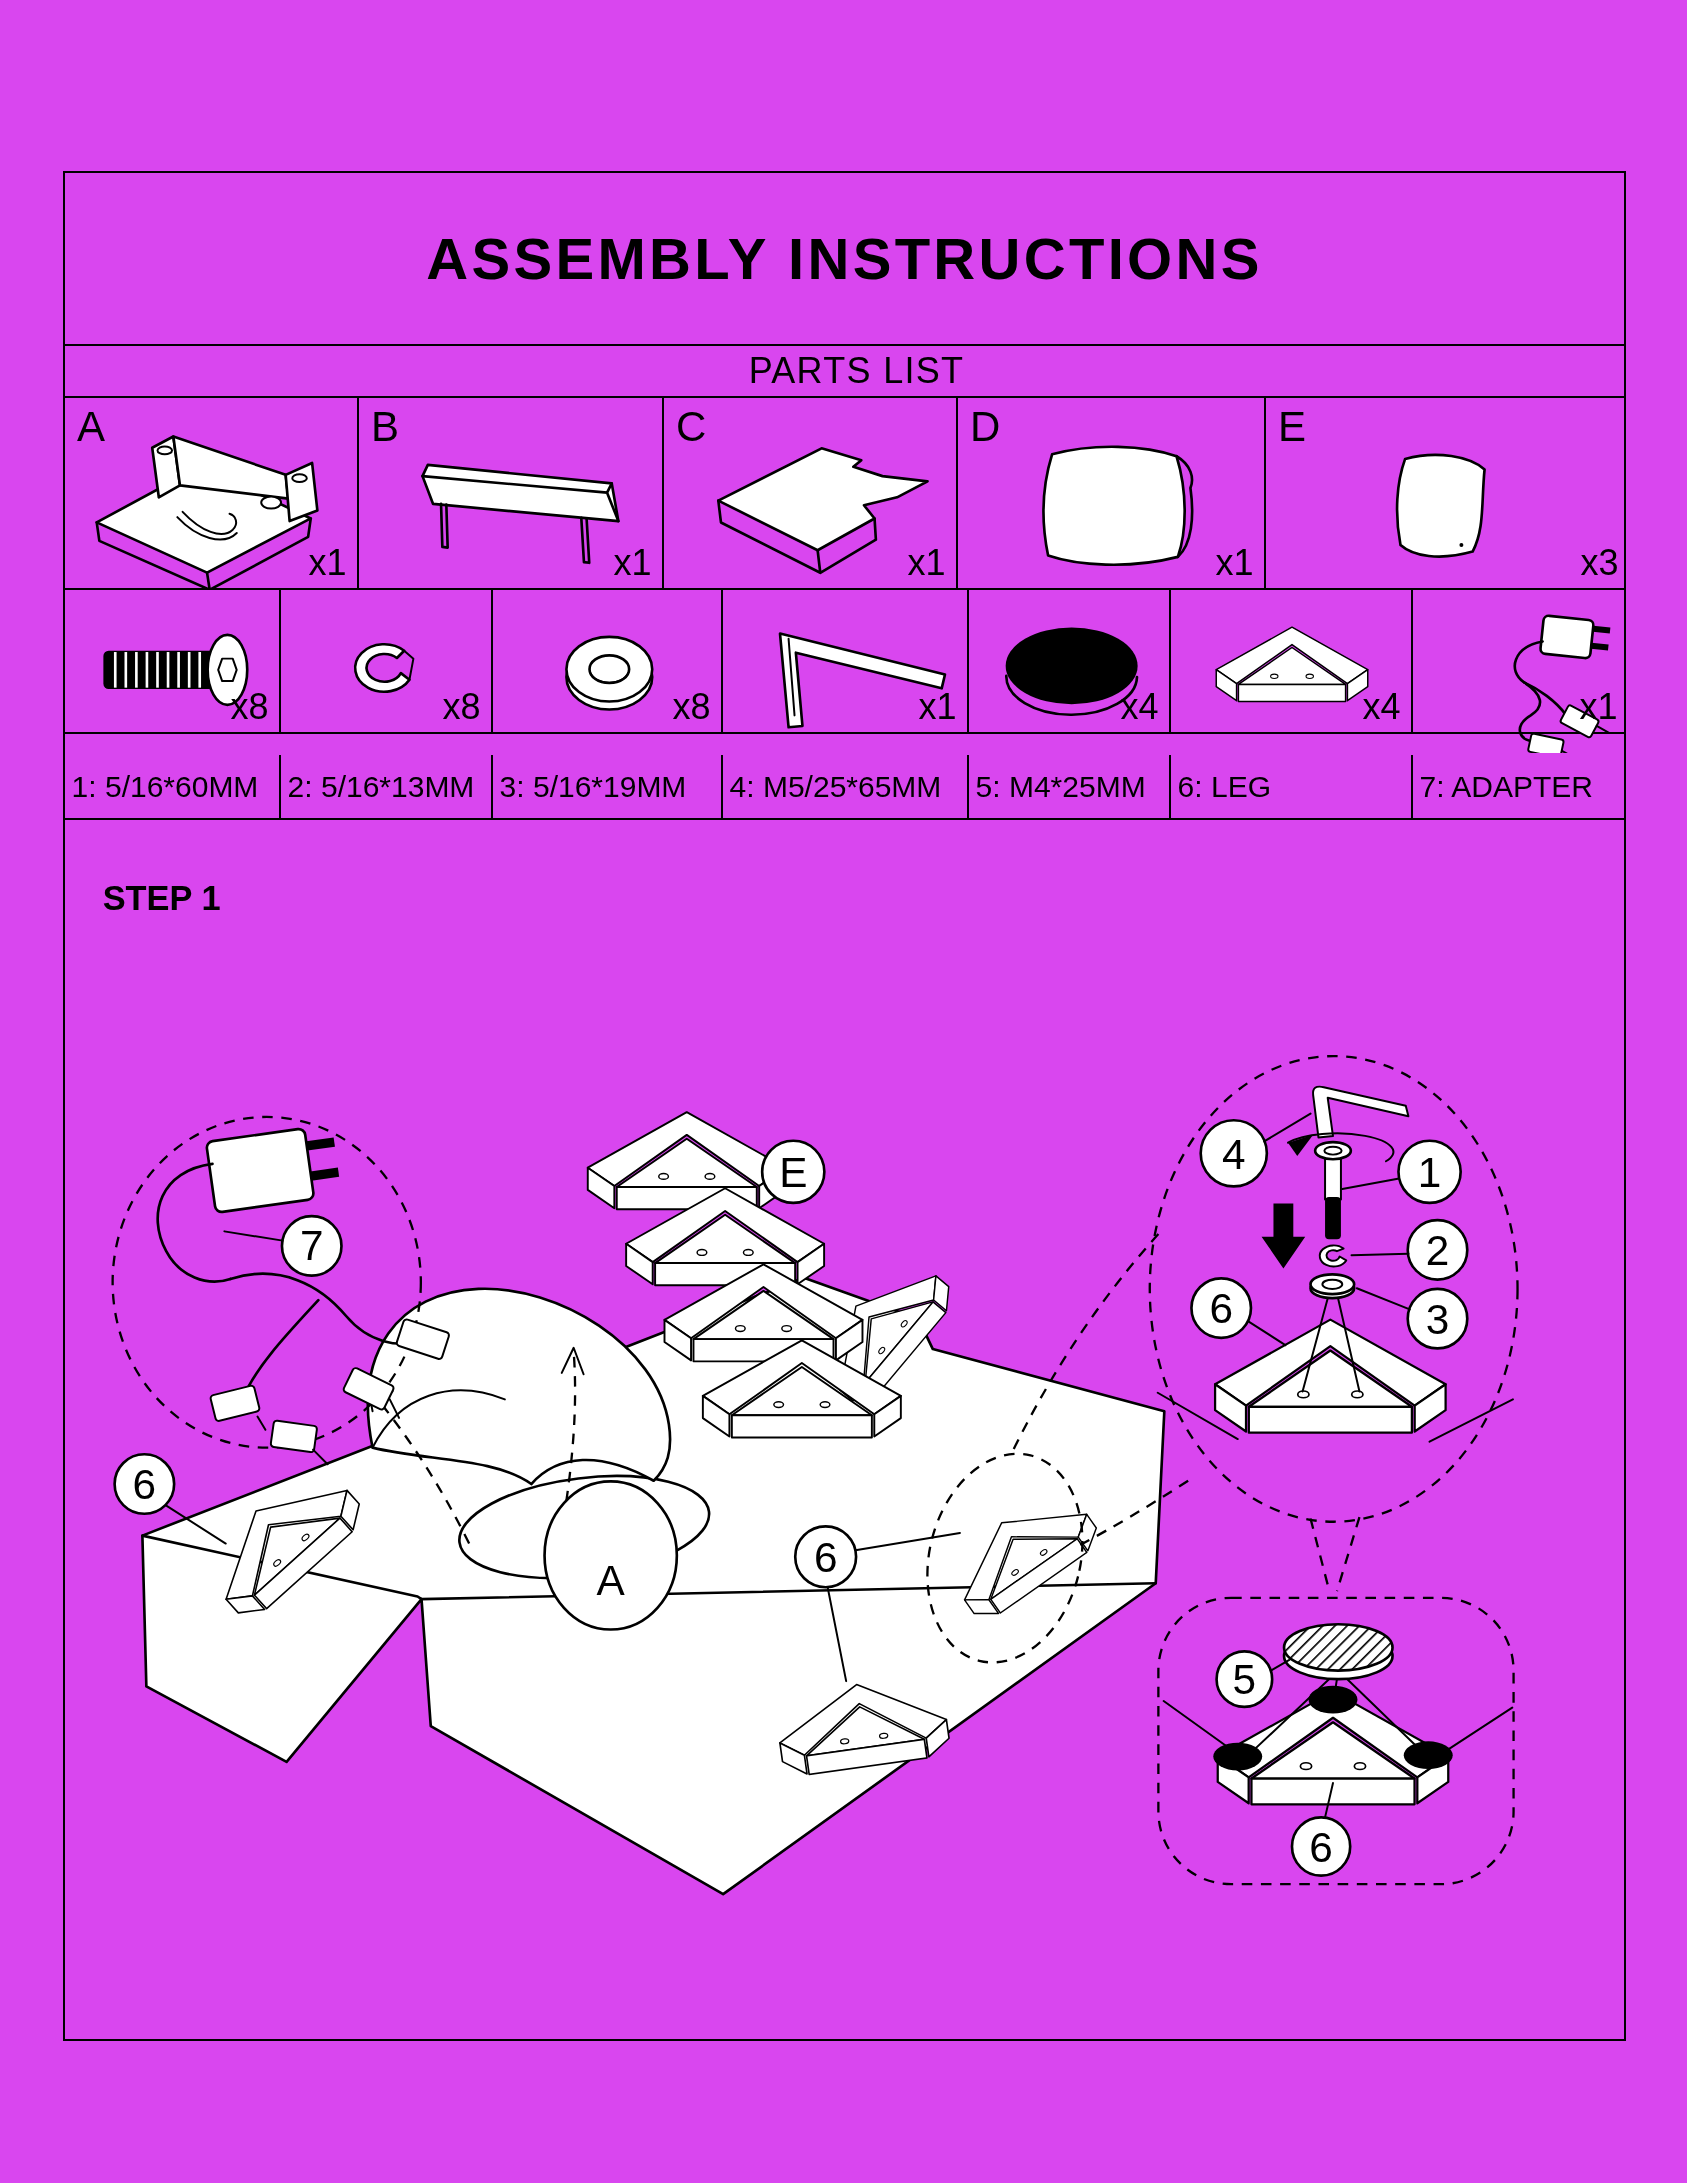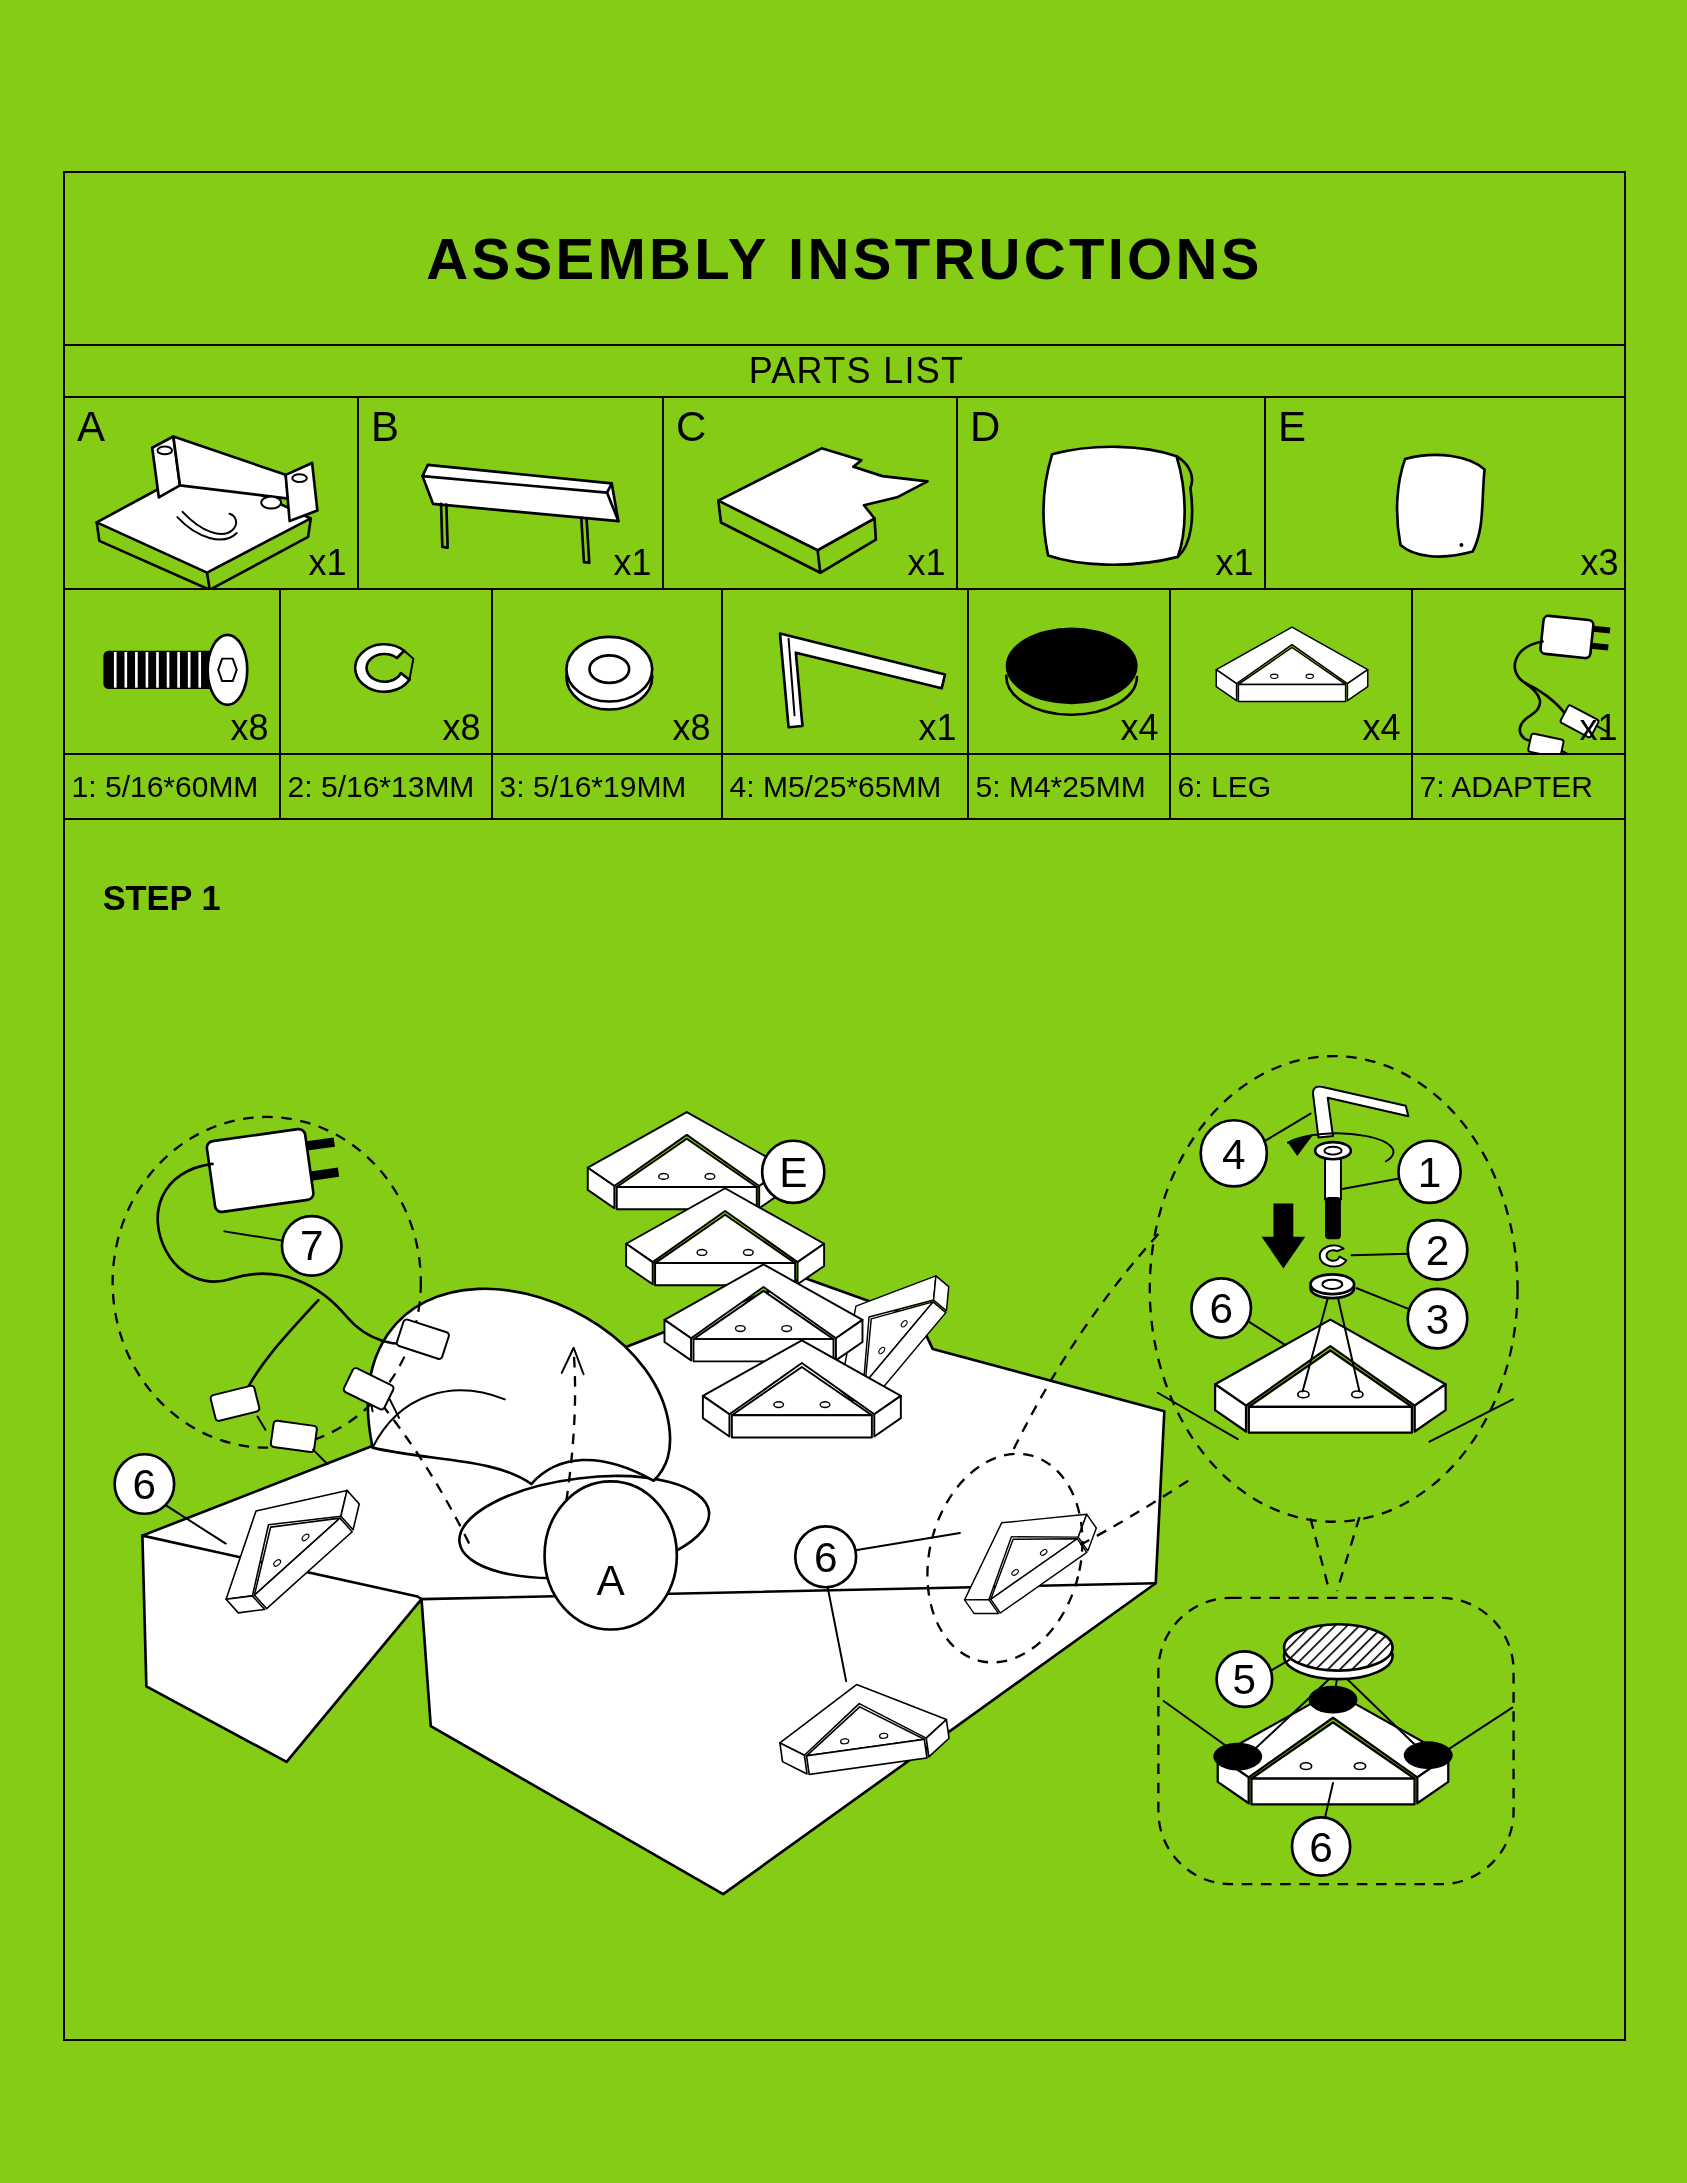--- a/index.html
+++ b/index.html
@@ -1,26 +1,26 @@
 <!DOCTYPE html>
 <html style="font-size:10.6px"><head>
 <meta charset="utf-8">
 <style>
   html,body{margin:0;padding:0;background:#fff;width:1687px;height:2183px;
     font-family:"Liberation Sans",sans-serif;color:#000;}
-  .page{position:absolute;left:0;top:0;width:1687px;height:2183px;background:#84cc16;overflow:hidden;}
+  .page{position:absolute;left:0;top:0;width:1687px;height:2183px;background:#d946ef;overflow:hidden;}
   .sheet{position:absolute;left:63px;top:171px;width:1563px;height:1870px;
     border:2.6px solid #000;box-sizing:border-box;}
   .row{position:absolute;left:0;width:100%;box-sizing:border-box;}
   .titleRow{top:0;height:173px;border-bottom:2.6px solid #000;display:flex;align-items:center;justify-content:center;}
   .titleText{font-size:58px;font-weight:bold;letter-spacing:3.3px;}
   .plRow{top:173px;height:52px;border-bottom:2.6px solid #000;display:flex;align-items:center;justify-content:center;padding-left:24px;}
   .plText{font-size:36px;letter-spacing:1.3px;}
   .partsRow{top:225px;height:192px;border-bottom:2.6px solid #000;}
-  .hwRow{top:417px;height:165px;border-bottom:2.6px solid #000;}
+  .hwRow{top:417px;height:144px;border-bottom:2.6px solid #000;}
   .lblRow{top:582px;height:65px;border-bottom:2.6px solid #000;}
   .stepRow{top:633px;height:1237px;}
   .cell{position:absolute;top:0;height:100%;box-sizing:border-box;border-right:2px solid #000;}
   .cell:last-child{border-right:none;}
   .partLetter{position:absolute;top:5.3px;left:12px;font-size:42px;}
   .qty{position:absolute;bottom:4px;right:10.6px;font-size:36px;}
   .lblText{position:absolute;left:6.6px;top:0;height:100%;display:flex;align-items:center;font-size:30px;white-space:nowrap;}
   .footer{position:absolute;left:0;top:2046px;width:1687px;text-align:center;font-size:36px;letter-spacing:1.3px;}
   svg{position:absolute;left:0;top:0;}
   .ln{fill:none;stroke:#000;stroke-width:4;stroke-linejoin:round;stroke-linecap:round;}

